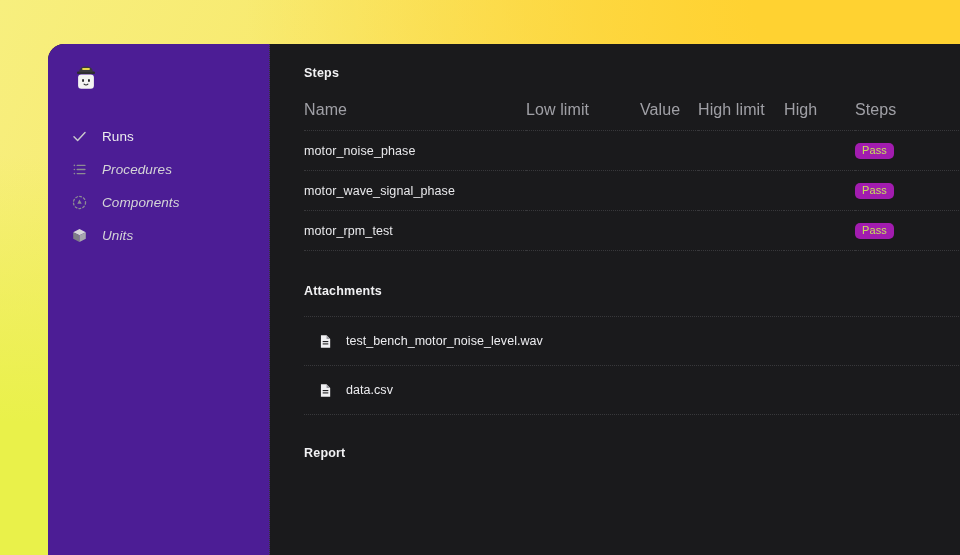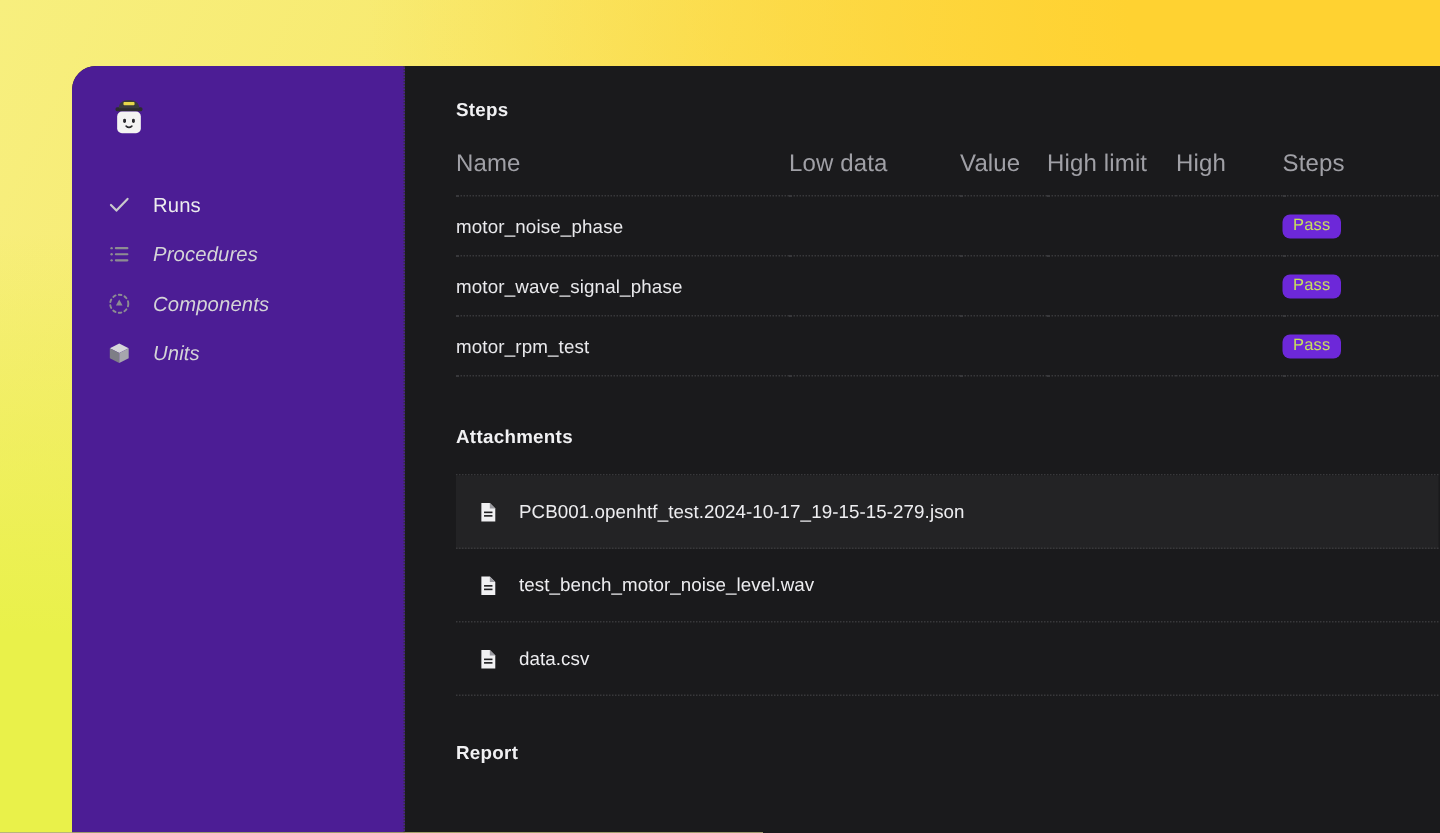--- a/index.html
+++ b/index.html
@@ -146,21 +146,21 @@
   .col-high      { width:  86px; }
   .col-unit      { width:  71px; }
   .col-status    { width: 104px; }
 
   .badge {
     display: inline-block;
     padding: 2px 7px 3px;
     border-radius: 5px;
     font-size: 11px;
     line-height: 1;
-    background: #6d28d9;
+    background: #a21caf;
     color: #c7e05c;
     letter-spacing: .1px;
   }
 
   
   #attachments-title { margin-top: 33px; }
 
   #attachments-list {
     width: 655px;
     margin-top: 18px;
@@ -287,21 +287,21 @@
           <col class="col-name">
             <col class="col-low">
             <col class="col-value">
           <col class="col-high">
             <col class="col-unit">
             <col class="col-status">
         </colgroup>
         <thead>
           <tr>
             <th>Name</th>
-            <th>Low data</th>
+            <th>Low limit</th>
             <th>Value</th>
             <th>High limit</th>
             <th>High</th>
             <th>Steps</th>
           </tr>
         </thead>
         <tbody>
           <tr>
             <td>motor_noise_phase</td>
             <td></td>
@@ -332,31 +332,20 @@
               <span class="badge">Pass</span>
             </td>
           </tr>
         </tbody>
       </table>
 
       <div id="attachments-title" class="section-title">Attachments</div>
 
       <div id="attachments-list">
 
-        <div class="attach-row highlight">
-          <span class="attach-icon">
-            <svg viewBox="0 0 16 16" width="15" height="15">
-              <path d="M3.1 1.4 h6.0 l3.9 3.9 v9.3 h-9.9 z" fill="#f0f0f2"></path>
-              <path d="M9.1 1.4 v3.9 h3.9 z" fill="#9a9aa0"></path>
-              <rect x="5.0" y="7.5" width="6.0" height="1.15" fill="#1c1c1e"></rect>
-              <rect x="5.0" y="10.0" width="6.0" height="1.15" fill="#1c1c1e"></rect>
-            </svg>
-          </span>
-          <span class="attach-name">PCB001.openhtf_test.2024-10-17_19-15-15-279.json</span>
-        </div>
 
         <div class="attach-row">
           <span class="attach-icon">
             <svg viewBox="0 0 16 16" width="15" height="15">
               <path d="M3.1 1.4 h6.0 l3.9 3.9 v9.3 h-9.9 z" fill="#f0f0f2"></path>
               <path d="M9.1 1.4 v3.9 h3.9 z" fill="#9a9aa0"></path>
               <rect x="5.0" y="7.5" width="6.0" height="1.15" fill="#1c1c1e"></rect>
               <rect x="5.0" y="10.0" width="6.0" height="1.15" fill="#1c1c1e"></rect>
             </svg>
           </span>

